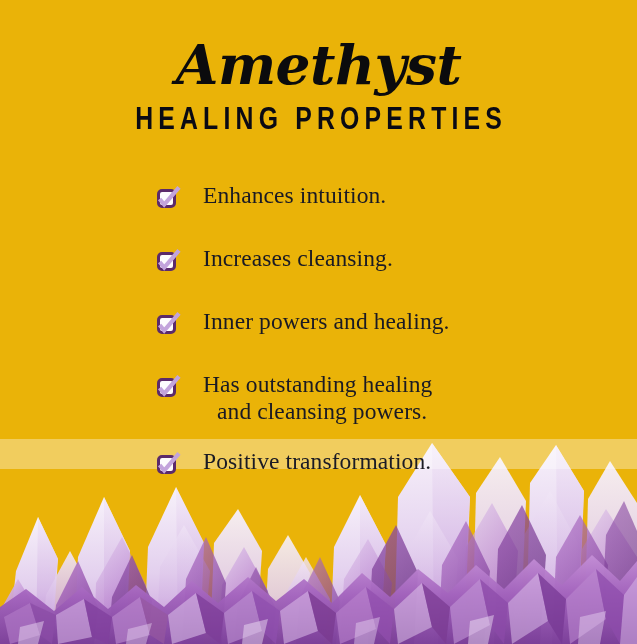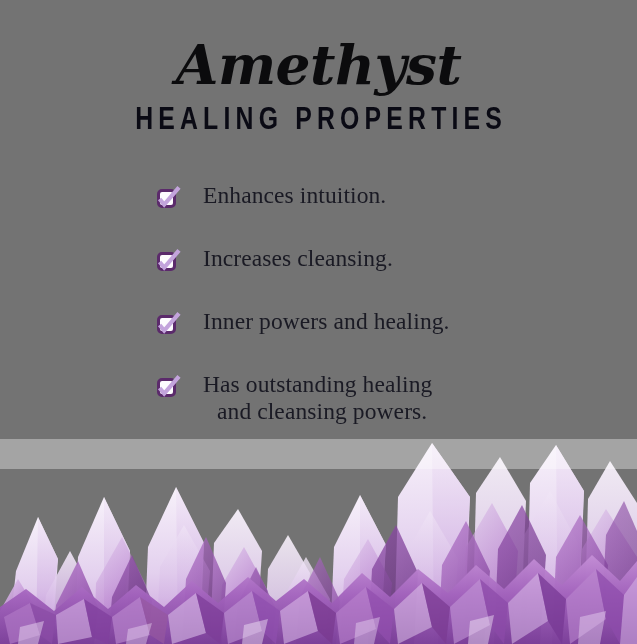--- a/index.html
+++ b/index.html
@@ -12,21 +12,21 @@
     height: 644px;
     overflow: hidden;
     font-family: "Liberation Serif", serif;
     position: relative;
   }
 
   #page {
     position: relative;
     width: 637px;
     height: 644px;
-    background: #737373;
+    background: #eab308;
     overflow: hidden;
   }
 
   
   .header {
     position: absolute;
     top: 0;
     left: 0;
     width: 637px;
     text-align: center;
@@ -189,20 +189,31 @@
         <svg class="tick" viewBox="0 0 26 26">
           <path d="M4.6 13.0 L9.2 18.6 L24.0 1.4" fill="none" stroke="#c3a4dc" stroke-width="4.2" stroke-linecap="butt" stroke-linejoin="miter"></path>
         </svg>
       </span>
       <span class="item-text">
         <span>Has outstanding healing</span>
         <span class="line2">and cleansing powers.</span>
       </span>
     </div>
 
+    <div class="list-item">
+      <span class="checkbox">
+        <span class="box"></span>
+        <svg class="tick" viewBox="0 0 26 26">
+          <path d="M4.6 13.0 L9.2 18.6 L24.0 1.4" fill="none" stroke="#c3a4dc" stroke-width="4.2" stroke-linecap="butt" stroke-linejoin="miter"></path>
+        </svg>
+      </span>
+      <span class="item-text">
+        <span>Positive transformation.</span>
+      </span>
+    </div>
 
   </div>
 
   <div class="crystals">
     <svg viewBox="0 0 637 205" preserveAspectRatio="none">
       <defs>
         <linearGradient id="gPale" x1="0" y1="0" x2="0" y2="1">
           <stop offset="0%" stop-color="#f7f1fa"></stop>
           <stop offset="55%" stop-color="#e3d0ee"></stop>
           <stop offset="100%" stop-color="#c79ad8"></stop>

